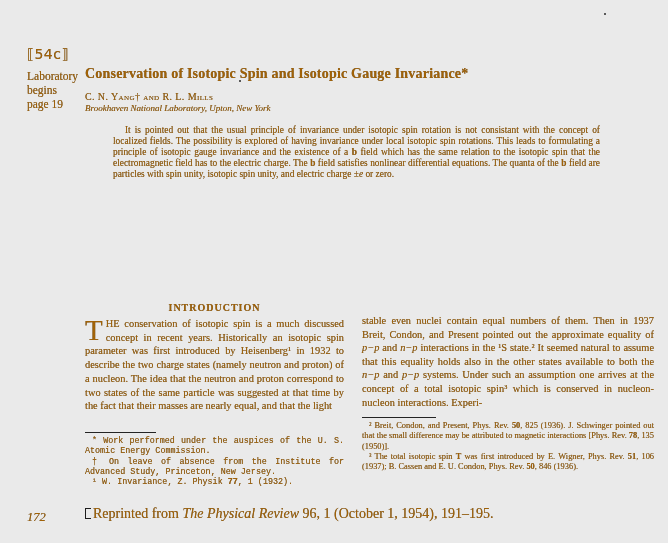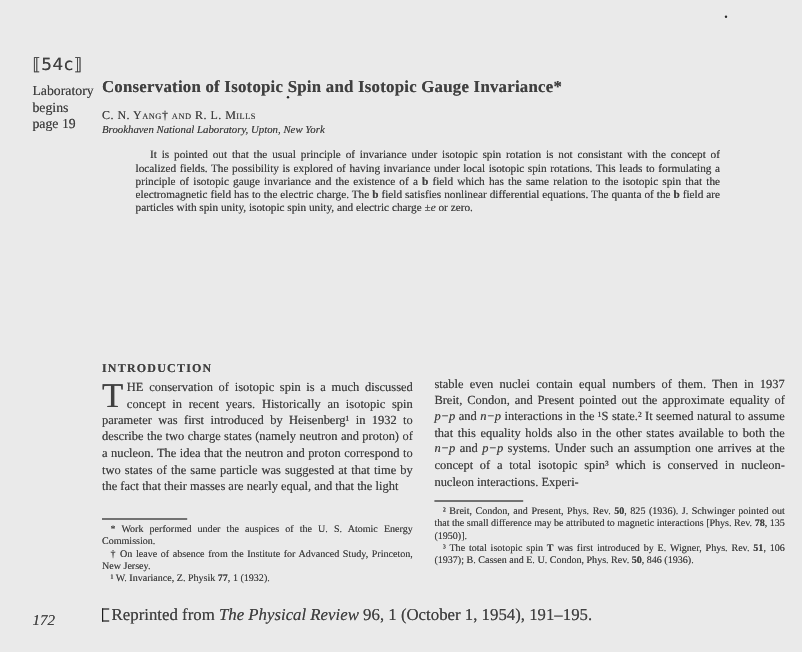--- a/index.html
+++ b/index.html
@@ -6,21 +6,21 @@
     margin: 0;
     padding: 0;
     background: #eaeaea;
   }
   .page {
     position: relative;
     width: 668px;
     height: 543px;
     background: #eaeaea;
     font-family: "Liberation Serif", "DejaVu Serif", serif;
-    color: #404040;
+    color: #a16207;
     text-shadow: 0 0 0.35px rgba(25,25,25,0.6);
     overflow: hidden;
   }
 
   
   .margin-note { position: absolute; left: 27px; top: 46px; }
   .margin-tag {
     font-size: 14px;
     font-family: "DejaVu Sans", "DejaVu Serif", serif;
     letter-spacing: 0.5px;
@@ -36,40 +36,40 @@
 
   
   .abstract {
     position: absolute; left: 113px; top: 125px; width: 487px;
     font-size: 9.4px; line-height: 10.9px; text-align: justify; text-indent: 12px;
   }
 
   
   .intro-head {
     position: absolute; left: 85px; top: 302px; width: 259px;
-    font-weight: bold; font-size: 10px; letter-spacing: 1px;
+    text-align: center; font-weight: bold; font-size: 10px; letter-spacing: 1px;
   }
   .col-left {
     position: absolute; left: 85px; top: 317px; width: 259px;
     font-size: 10.4px; line-height: 13.7px; text-align: justify;
   }
   .dropcap {
     float: left; font-size: 29px; line-height: 25px; padding: 1px 3px 0 0;
   }
   .col-right {
     position: absolute; left: 362px; top: 314px; width: 292px;
     font-size: 10.4px; line-height: 13.6px; text-align: justify;
   }
 
   
   .rule-left  { position: absolute; left: 85px;  top: 432px; width: 71px; border-top: 1.2px solid #242424; }
   .rule-right { position: absolute; left: 362px; top: 417px; width: 74px; border-top: 1.2px solid #242424; }
   .fnotes-left {
     position: absolute; left: 85px; top: 436px; width: 259px;
-    font-size: 8.4px; line-height: 10.3px; text-align: justify;
+    font-size: 8.4px; line-height: 10.3px; text-align: justify; font-family: Liberation Mono, monospace;
   }
   .fnotes-right {
     position: absolute; left: 362px; top: 421px; width: 292px;
     font-size: 8.4px; line-height: 10.3px; text-align: justify;
   }
   .fnote { text-indent: 7px; }
 
   
   .footer-page { position: absolute; left: 27px; top: 510px; font-size: 12.5px; font-style: italic; }
   .footer-reprint { position: absolute; left: 85px; top: 506px; font-size: 14px; text-align: right; }

